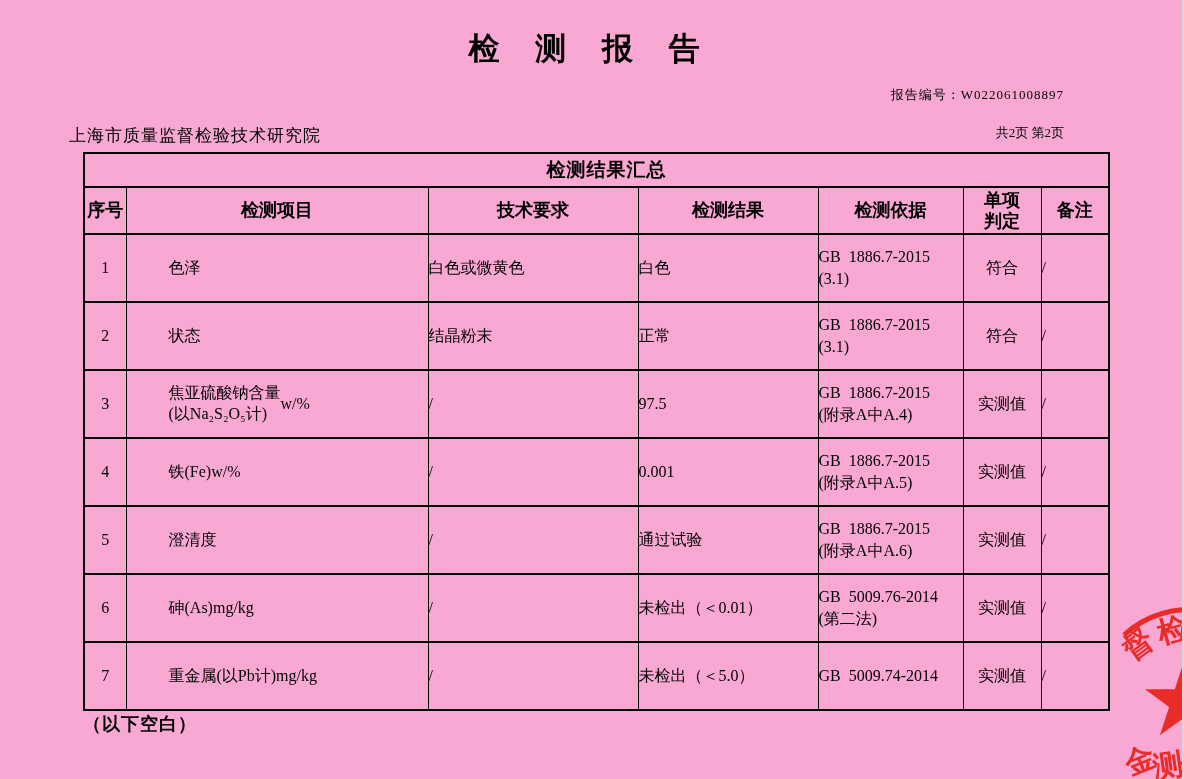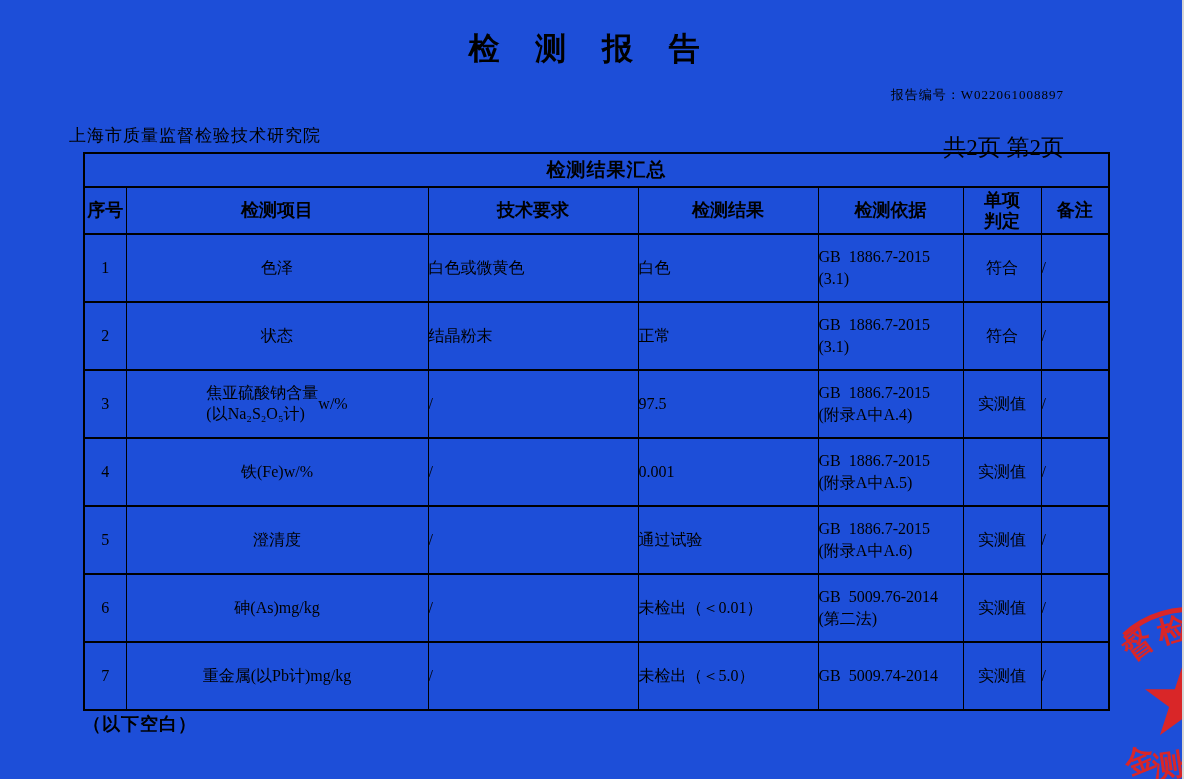--- a/index.html
+++ b/index.html
@@ -1,46 +1,46 @@
 <!DOCTYPE html>
 <html><head>
 <meta charset="utf-8">
 <style>
   html, body { margin:0; padding:0; }
   body {
     width:1184px; height:779px; background:#ffffff; overflow:hidden;
     position:relative; color:#000;
     font-family:"Liberation Serif","DejaVu Serif",serif;
   }
-  .page { position:absolute; inset:0; background:#1d4ed8; border-right:2px solid #d6d6d6; overflow:hidden; }
+  .page { position:absolute; inset:0; background:#f9a8d4; border-right:2px solid #d6d6d6; overflow:hidden; }
 
   .doc-title {
     position:absolute; top:28px; left:0; width:100%;
     text-align:center; font-size:31px; font-weight:bold; letter-spacing:14px;
   }
   .report-line { position:absolute; top:86px; right:118px; font-size:13px; letter-spacing:1px; }
   .org-line    { position:absolute; top:124px; left:69px;  font-size:17px; letter-spacing:1px; }
-  .page-info   { position:absolute; top:132px; right:118px; font-size:23px; }
+  .page-info   { position:absolute; top:124px; right:118px; font-size:13px; }
 
   table.report {
     position:absolute; top:152px; left:83px; width:1025px;
     border-collapse:collapse; table-layout:fixed;
     border:2px solid #000;
   }
   table.report th, table.report td {
     border:1px solid #000; border-bottom:2px solid #000;
     padding:0; vertical-align:middle; overflow:hidden;
   }
   tr.t-title th { height:32px; font-size:19px; font-weight:bold; text-align:center; letter-spacing:1px;padding-left:20px; }
   tr.t-head th  { height:45px; font-size:18px; font-weight:bold; text-align:center; line-height:1.12; }
   tr.t-row td   { height:66px; font-size:16px; }
 
   td.c-no     { text-align:center; }
   td.c-item   { padding:0 8px 0 13px; }
-  .item-flex  { display:flex; justify-content:center; align-items:center; }
+  .item-flex  { display:flex; justify-content:flex-start; align-items:center;padding-left:42px; }
   .item-name  { line-height:1.3; }
   .unit       { white-space:nowrap; }
   td.c-req    { padding-left:12px; }
   td.c-res    { padding-left:12px; }
   td.c-basis  { padding-left:8px; padding-right:4px; font-size:14.5px; line-height:1.35; white-space:pre-wrap;margin-left:44px; }
   td.c-judge  { text-align:center; }
   td.c-remark { padding-left:13px; }
 
   .below-blank {
     position:absolute; top:712px; left:83px; width:1025px;

